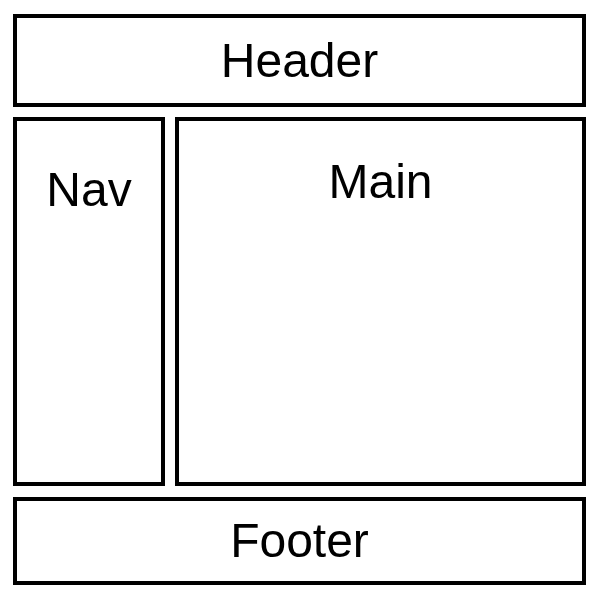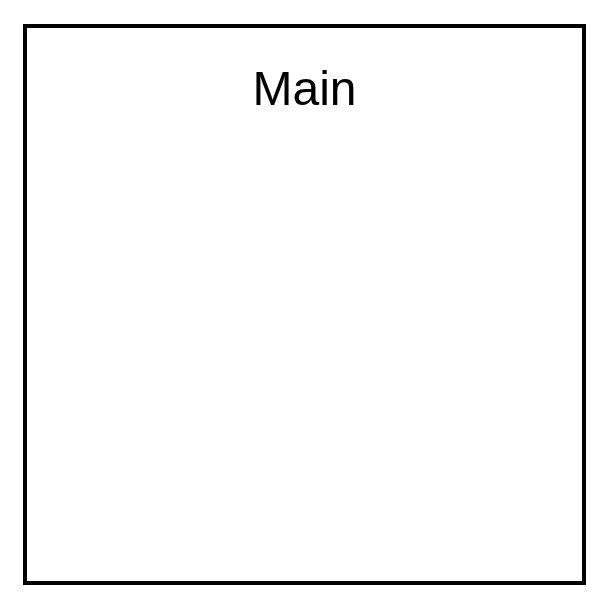--- a/index.html
+++ b/index.html
@@ -62,26 +62,35 @@
     display: flex;
     align-items: center;
     justify-content: center;
   }
 </style>
 </head>
 <body>
 
 <div class="page">
 
+  <div class="box region-header">
+    <span>Header</span>
+  </div>
 
   <div class="middle-row">
 
+    <div class="box region-nav">
+      <span>Nav</span>
+    </div>
 
     <div class="middle-gap"></div>
 
     <div class="box region-main">
       <span>Main</span>
     </div>
 
   </div>
 
+  <div class="box region-footer">
+    <span>Footer</span>
+  </div>
 
 </div>
 
 </body></html>

